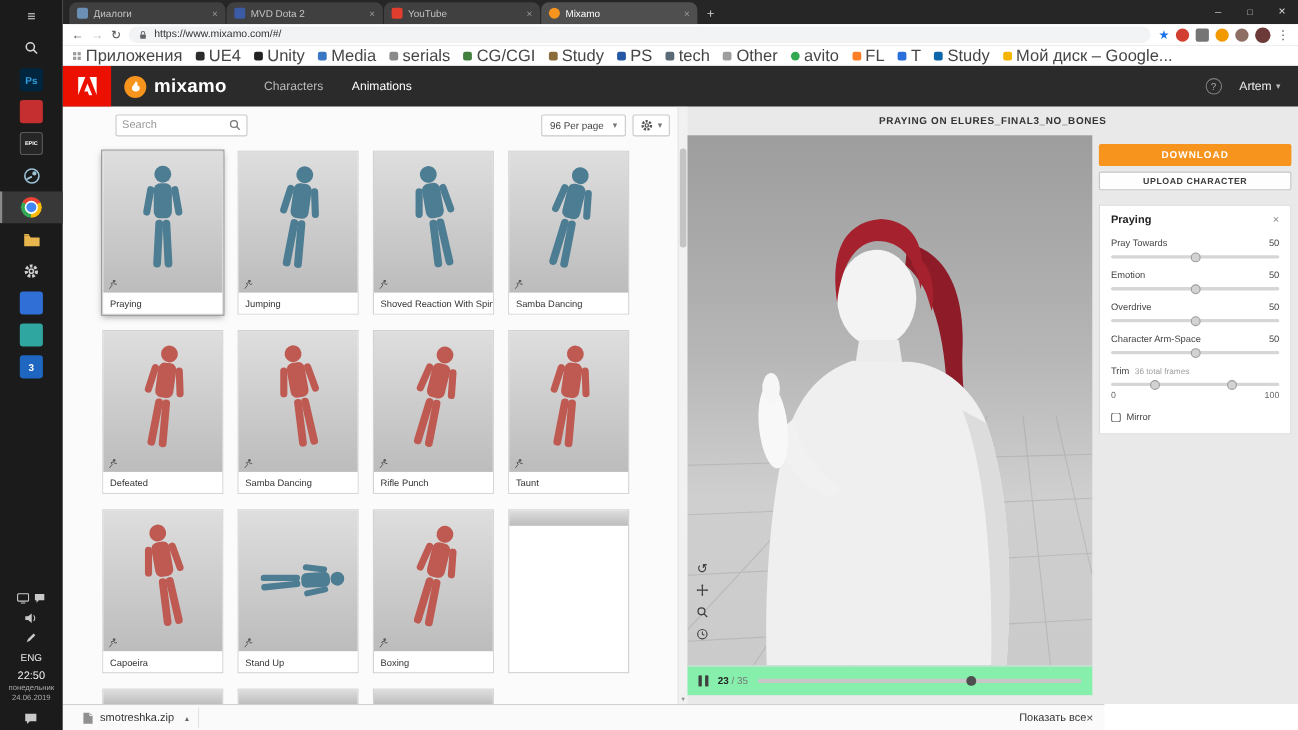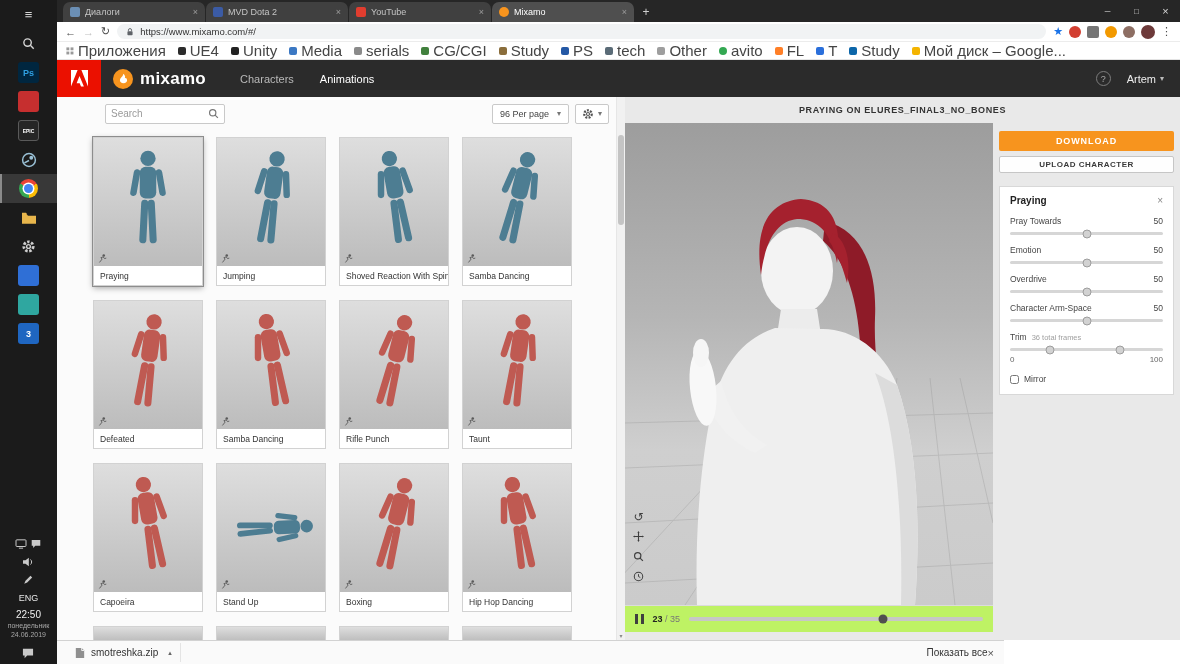--- a/index.html
+++ b/index.html
@@ -93,21 +93,21 @@
   .sb-down { position:absolute; bottom:1px; width:100%; text-align:center; font-size:6px; color:#8a8a8a; }
 
   
   .right-region { flex:1; position:relative; background:#e9e9e9; }
   .vr-title { position:absolute; top:0; left:0; right:0; height:26px; display:flex; align-items:center; justify-content:center; font-size:9px; font-weight:bold; letter-spacing:.6px; color:#333; }
   .canvas { position:absolute; left:0; top:26px; width:368px; height:482px; overflow:hidden; cursor:grab;
     background:linear-gradient(#9d9d9d 0%, #b5b5b5 40%, #cfcfcf 68%, #cbcbcb 100%); }
   .canvas > svg { position:absolute; inset:0; }
   .vctrl { position:absolute; left:7px; bottom:22px; display:flex; flex-direction:column; gap:7px; color:#3f3f3f; align-items:center; }
   .vctrl .vc { width:13px; height:13px; display:flex; align-items:center; justify-content:center; font-size:12px; }
-  .playbar { position:absolute; left:0; top:508px; width:368px; height:27px; background:#bef264; border-top:1px solid #dcdcdc; display:flex; align-items:center; padding:0 10px; gap:9px; }
+  .playbar { position:absolute; left:0; top:508px; width:368px; height:27px; background:#86efac; border-top:1px solid #dcdcdc; display:flex; align-items:center; padding:0 10px; gap:9px; }
   .pause { display:flex; gap:2.5px; cursor:pointer; }
   .pause i { width:3px; height:10px; background:#3f3f3f; }
   .frame { font-size:9px; color:#777; }
   .frame b { color:#222; }
   .pb-track { flex:1; height:4px; background:#c7c7c7; border-radius:2px; position:relative; cursor:pointer; }
   .pb-thumb { position:absolute; left:66%; top:50%; transform:translate(-50%,-50%); width:9px; height:9px; background:#4f4f4f; border-radius:50%; }
 
   .side { position:absolute; left:368px; top:26px; right:0; bottom:0; padding:8px 6px 0 6px; }
   .btn-download { height:20px; background:var(--accent-orange,#f7941e); border-radius:2px; color:#fff; font-size:9px; font-weight:bold; letter-spacing:.9px; display:flex; align-items:center; justify-content:center; cursor:pointer; }
   .btn-upload { margin-top:5px; height:17px; background:#fefefe; border:1px solid #c6c6c6; border-radius:2px; color:#3a3a3a; font-size:8px; font-weight:bold; letter-spacing:.5px; display:flex; align-items:center; justify-content:center; cursor:pointer; }
@@ -577,31 +577,20 @@
             <div class="card">
               <div class="thumb">
                 <svg class="mann c-red pose-d" viewBox="0 0 40 90">
                     <use href="#mann"></use>
                   </svg>
                 <svg class="runner" viewBox="0 0 10 10">
                     <use href="#run"></use>
                   </svg>
               </div>
               <div class="card-label">Boxing</div>
-            </div>
-            <div class="card">
-              <div class="thumb">
-                <svg class="mann c-red pose-c" viewBox="0 0 40 90">
-                    <use href="#mann"></use>
-                  </svg>
-                <svg class="runner" viewBox="0 0 10 10">
-                    <use href="#run"></use>
-                  </svg>
-              </div>
-              <div class="card-label">Hip Hop Dancing</div>
             </div>
 
             <div class="card">
                 <div class="thumb short"></div>
               </div>
             <div class="card">
                 <div class="thumb short"></div>
               </div>
             <div class="card">
                 <div class="thumb short"></div>

